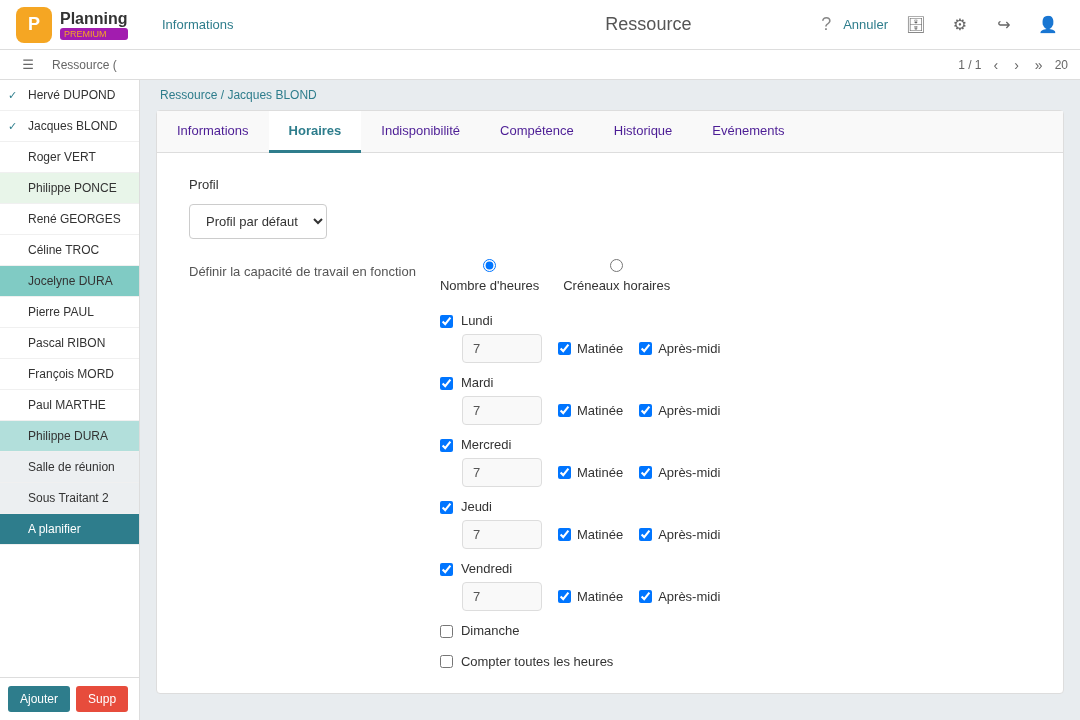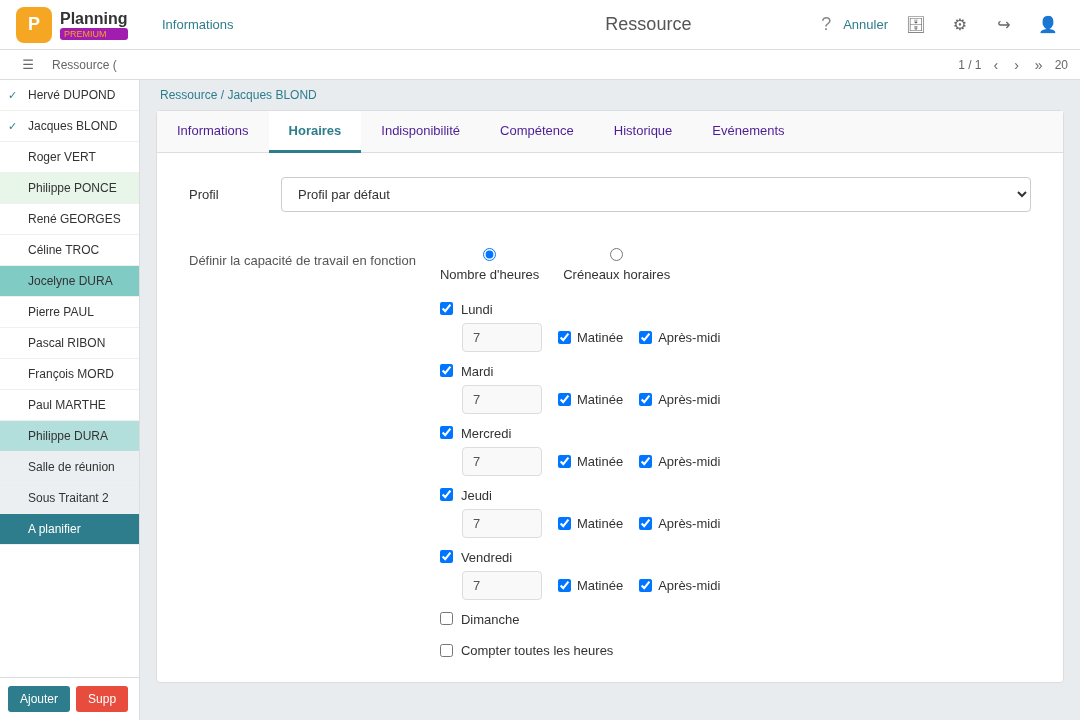--- a/index.html
+++ b/index.html
@@ -80,41 +80,41 @@
     }
     .tab.active {
       color: #2e7d8c; border-bottom: 3px solid #2e7d8c;
       background: white; font-weight: bold;
     }
 
     
     .form-content { padding: 24px 32px; }
 
     
-    .profile-row { display: flex; align-items: center; margin-bottom: 36px; gap: 12px; }
+    .profile-row { display: flex; align-items: flex-start; margin-bottom: 20px; gap: 12px; flex-direction: column; }
     .profile-label { font-size: 13px; color: #333; min-width: 80px; }
     .profile-select {
       flex: 1; padding: 8px 12px; border: 1px solid #ccc; border-radius: 4px;
       font-size: 13px; color: #333; background: white; appearance: auto;
     }
 
     
     .capacity-section { display: flex; gap: 24px; }
     .capacity-label {
       min-width: 140px; font-size: 13px; color: #555; line-height: 1.4;
       text-align: right; padding-top: 4px;
     }
     .capacity-content { flex: 1; }
 
     .radio-row { display: flex; gap: 24px; margin-bottom: 20px; }
     .radio-option { display: flex; align-items: center; gap: 6px; font-size: 13px; color: #333; cursor: pointer; flex-direction: column; }
     .radio-option input { cursor: pointer; }
 
     .day-block { margin-bottom: 12px; }
-    .day-header { display: flex; align-items: flex-start; gap: 8px; margin-bottom: 6px; }
+    .day-header { display: flex; align-items: flex-end; gap: 8px; margin-bottom: 6px; }
     .day-header input[type="checkbox"] { cursor: pointer; }
     .day-header label { font-size: 13px; color: #333; cursor: pointer; }
 
     .day-row { display: flex; align-items: center; gap: 16px; padding-left: 22px; }
     .hours-input {
       width: 80px; padding: 6px 10px; border: 1px solid #ddd; border-radius: 4px;
       font-size: 13px; color: #555; background: #f9f9f9;
     }
     .checkbox-option { display: flex; align-items: center; gap: 6px; font-size: 13px; color: #333; }
     .checkbox-option input { cursor: pointer; }

